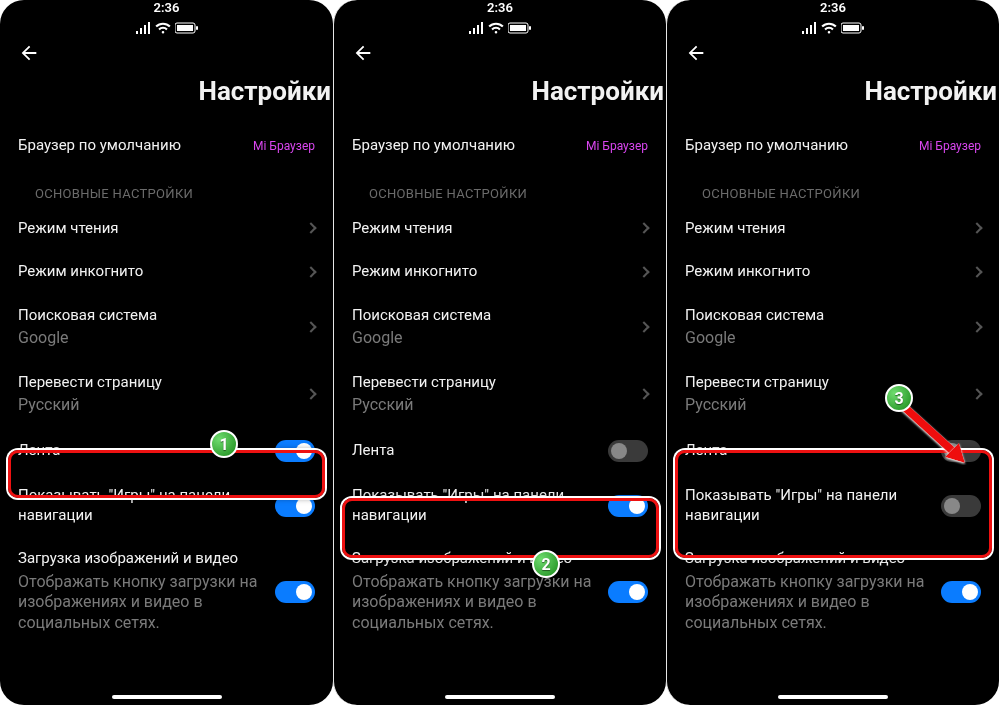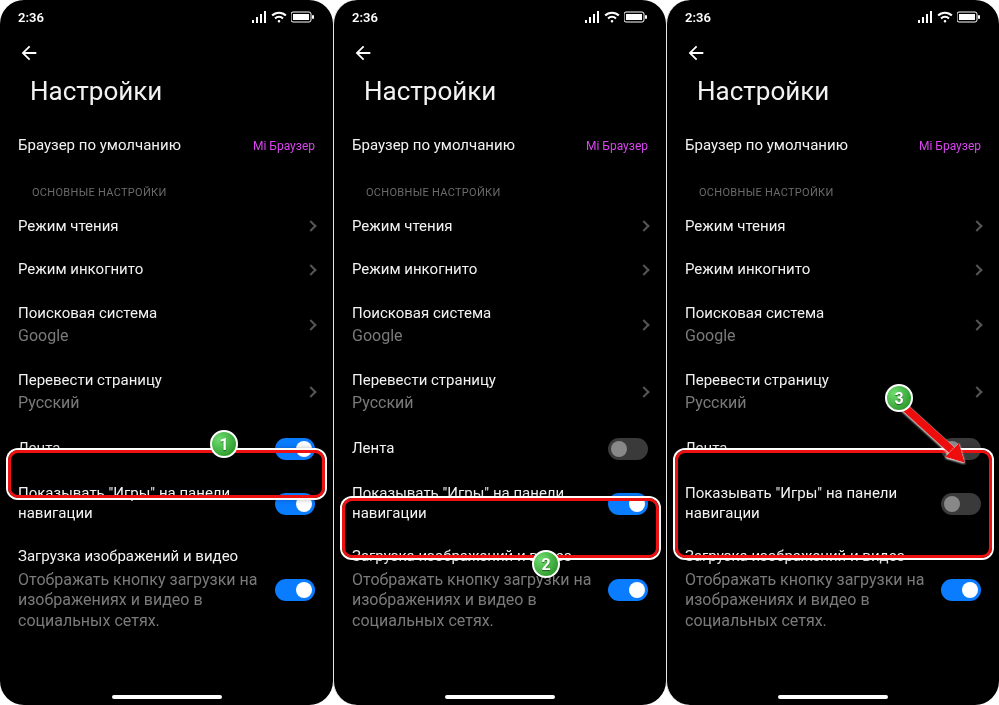--- a/index.html
+++ b/index.html
@@ -23,55 +23,56 @@
   }
   .phone + .phone { border-left: 1px solid #e6e6e6; }
   .status-bar {
     height: 34px;
     display: flex;
     align-items: center;
     justify-content: space-between;
     padding: 0 18px;
     font-size: 13px;
     font-weight: 600;
+    flex-direction: column;
   }
   .status-icons { display: flex; gap: 4px; align-items: center; }
   .signal-icon svg, .wifi-icon svg, .battery-icon svg { display: block; }
   .back-row { padding: 8px 18px 2px; }
   .back-arrow { width: 22px; height: 22px; display: block; }
   .title {
     font-size: 26px;
-    font-weight: 400;
-    padding: 10px 30px 18px;
+    font-weight: 700;
+    padding: 10px 2px 18px;
     color: #f2f2f2;
+    text-align: right;
   }
   .row {
     padding: 12px 18px;
     display: flex;
     align-items: center;
     justify-content: space-between;
     gap: 4px;
   }
   .row-main { flex: 1; min-width: 0; }
   .row-label { font-size: 15px; color: #f2f2f2; line-height: 1.3; }
   .row-sub { font-size: 16px; color: #7a7a7a; margin-top: 3px; line-height: 1.3; }
   .row-value { font-size: 12px; color: #d946ef; }
   .chevron {
     width: 8px; height: 8px;
     border-top: 2px solid #555;
     border-right: 2px solid #555;
     transform: rotate(45deg);
     flex: 0 0 auto;
   }
   .section-header {
-    font-size: 11px;
+    font-size: 13px;
     letter-spacing: .3px;
     color: #6b6b6b;
-    padding: 18px 22px 6px;
-    margin-left: 10px;
+    padding: 18px 35px 6px;
   }
   .toggle {
     width: 40px; height: 22px;
     border-radius: 11px;
     position: relative;
     flex: 0 0 auto;
   }
   .toggle.on { background: #0a7cff; }
   .toggle.off { background: #3a3a3a; }
   .toggle .knob {

